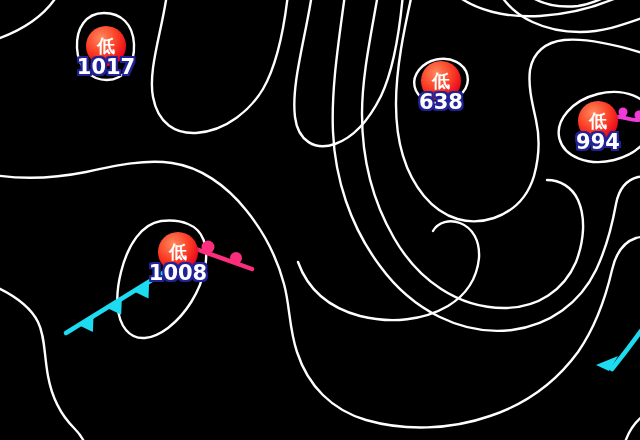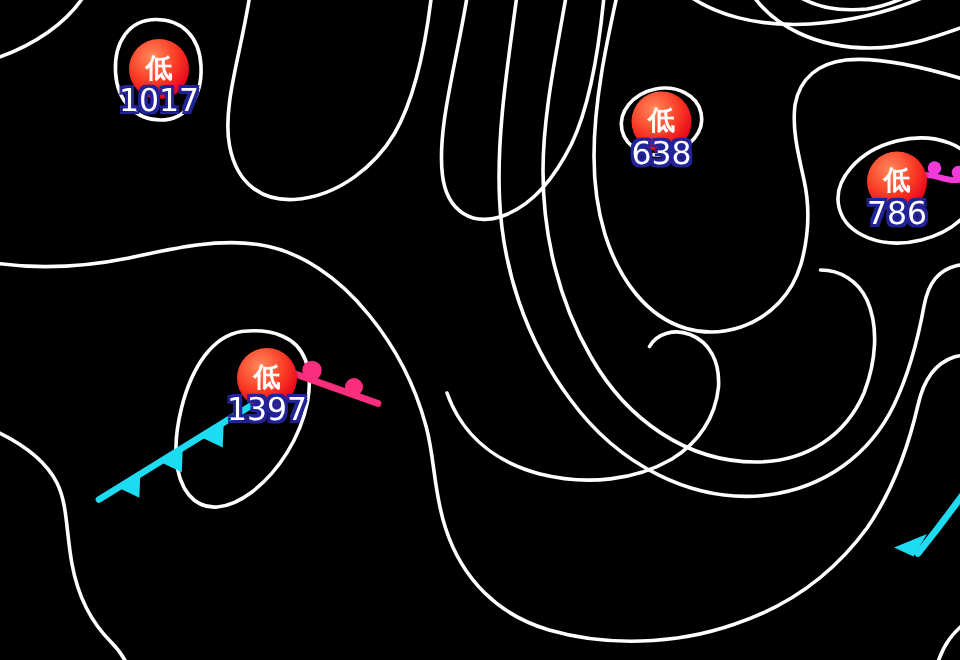--- a/index.html
+++ b/index.html
@@ -14,21 +14,21 @@
     background:radial-gradient(circle at 38% 30%, #ff8a5c 0%, #fa3b24 45%, #ea0a1e 72%, #cf0016 100%);
     display:flex;align-items:center;justify-content:center;
     box-shadow:0 0 2px rgba(0,0,0,.6);
   }
   .low-symbol{
     color:#fff;font-size:18px;font-weight:700;line-height:1;
     font-family:"DejaVu Sans",sans-serif;
   }
   .low-pressure{
     position:absolute;top:8px;left:0;transform:translateX(-50%);
-    color:#fff;font-size:21px;font-weight:400;white-space:nowrap;line-height:1.25;
+    color:#fff;font-size:21px;font-weight:700;white-space:nowrap;line-height:1.25;
     text-shadow:
       -2px -2px 0 #232398, 0 -2px 0 #232398, 2px -2px 0 #232398,
       -2px  0   0 #232398, 2px  0   0 #232398,
       -2px  2px 0 #232398, 0  2px 0 #232398, 2px 2px 0 #232398,
       0 0 3px #232398;
   }
 </style>
 </head>
 <body>
 
@@ -110,23 +110,23 @@
     <div class="low-circle">
       <span class="low-symbol">低</span>
     </div>
     <div class="low-pressure">638</div>
   </div>
 
   <div class="low" style="left:598px;top:121px">
     <div class="low-circle">
       <span class="low-symbol">低</span>
     </div>
-    <div class="low-pressure">786</div>
+    <div class="low-pressure">994</div>
   </div>
 
   <div class="low" style="left:178px;top:252px">
     <div class="low-circle">
       <span class="low-symbol">低</span>
     </div>
-    <div class="low-pressure">1397</div>
+    <div class="low-pressure">1008</div>
   </div>
 
 </div>
 
 </body></html>

